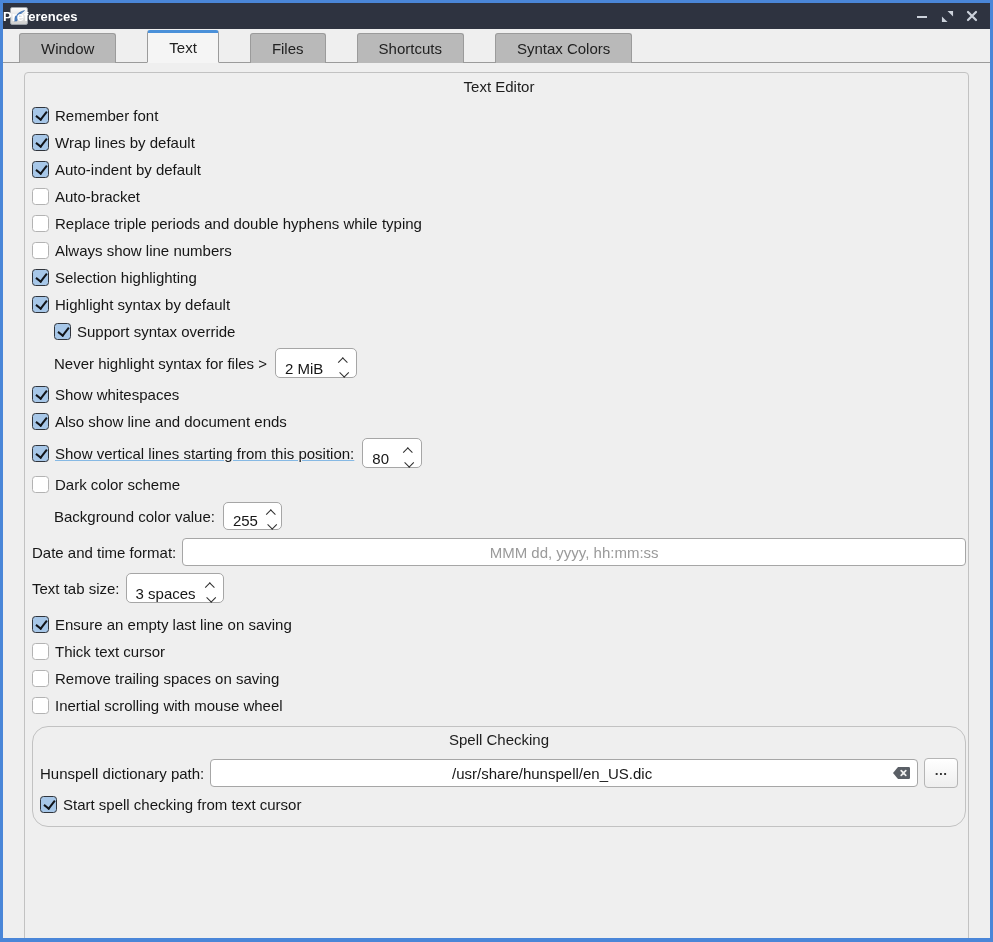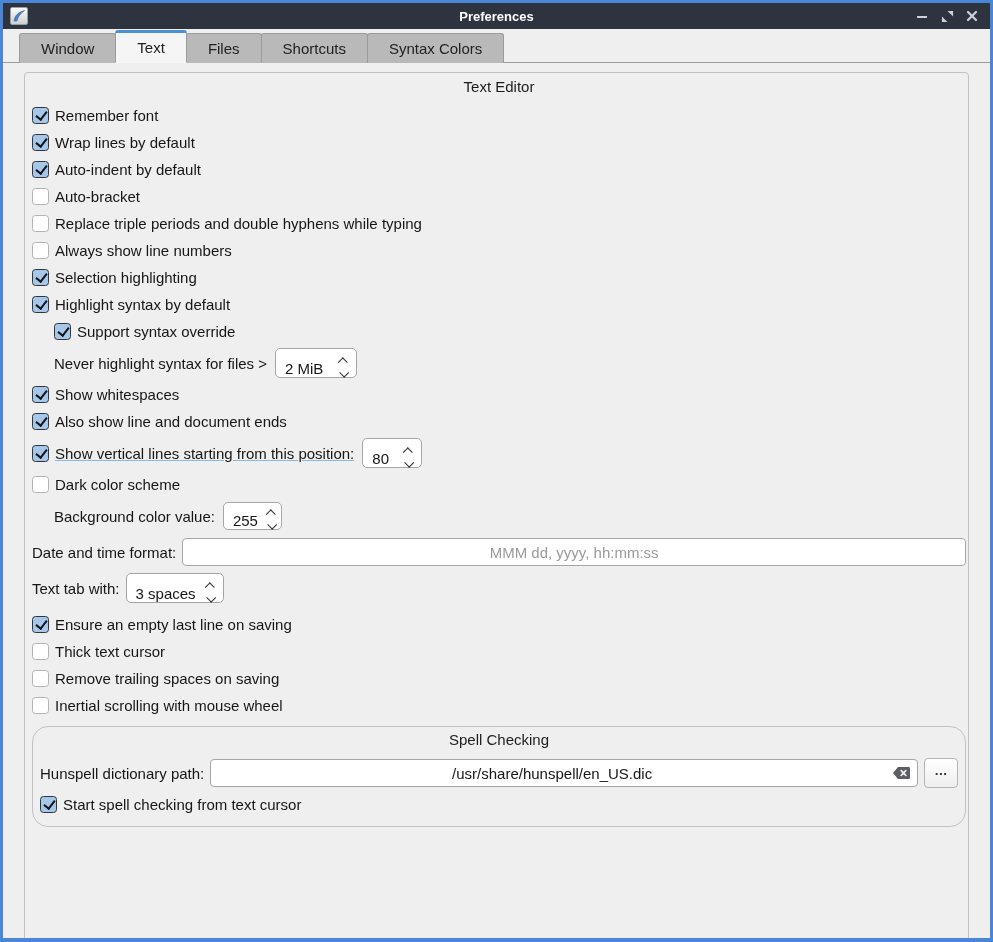--- a/index.html
+++ b/index.html
@@ -17,30 +17,31 @@
     height:26px; background:#2e3340; flex:none;
     display:flex; align-items:center; position:relative;
   }
   .app-icon-tile {
     width:18px; height:18px; margin-left:7px;
     background:linear-gradient(#fafafa,#cfcfcf);
     border:1px solid #9aa0a8; border-radius:2px;
     display:flex; align-items:center; justify-content:center;
   }
   .win-title {
-    position:absolute; left:0; right:0; text-align:center;
+    position:absolute; left:0; right:0; 
     color:#ffffff; font-weight:bold; font-size:13px; pointer-events:none;
   }
   .win-controls { margin-left:auto; display:flex; align-items:center; gap:9px; padding-right:10px; }
   .win-btn { width:16px; height:16px; display:flex; align-items:center; justify-content:center; cursor:default; }
   
   .tabbar {
     height:34px; flex:none; background:#efefef;
     display:flex; align-items:flex-end; padding-left:16px;
     border-bottom:1px solid #9b9b9b;
+    gap:32px;
   }
   .tab {
     height:30px; margin-bottom:-1px; padding:0 21px;
     background:#b9b9b9; border:1px solid #9b9b9b; border-bottom:none;
     border-top-left-radius:3px; border-top-right-radius:3px;
     display:flex; align-items:center; justify-content:center;
     color:#222; margin-right:-1px; position:relative;
   }
   .tab.active {
     height:33px; background:#f5f5f5; z-index:2;
@@ -253,21 +254,21 @@
     </div>
 
     <div class="row row-tall">
       <span class="lbl">Date and time format:</span>
       <span class="input-wrap">
         <input class="tinput" type="text" placeholder="MMM dd, yyyy, hh:mm:ss" style="">
       </span>
     </div>
 
     <div class="row row-tall">
-      <span class="lbl">Text tab with:</span>
+      <span class="lbl">Text tab size:</span>
       <span class="spin" style="width:98px; margin-left:0;">
         <span>3 spaces</span>
         <span class="arrows">
           <span class="chev up"></span>
           <span class="chev down"></span>
         </span>
       </span>
     </div>
 
     <div class="row mr-gap">

